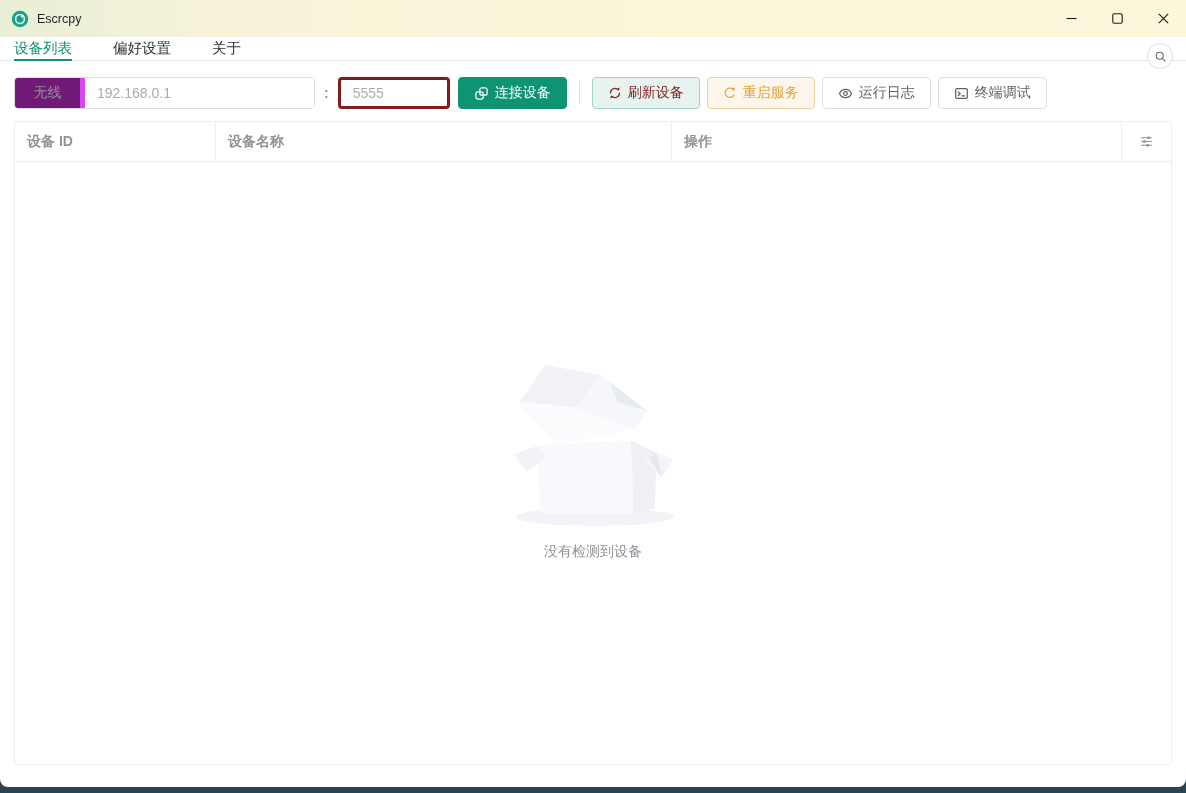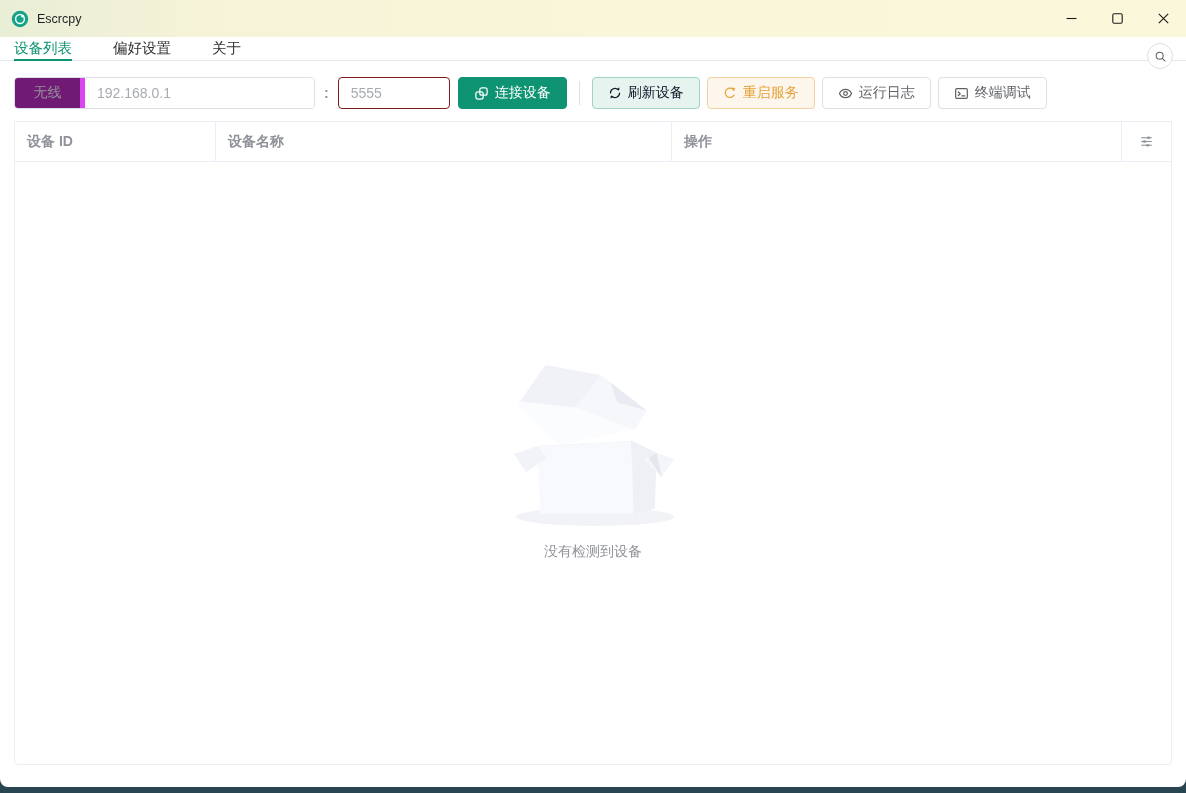--- a/index.html
+++ b/index.html
@@ -65,33 +65,33 @@
   }
   .input-prepend {
     width:70px; background:#701a75; color:#909399;
     border-right:5px solid #d946ef;
     display:flex; align-items:center; justify-content:center;
     font-size:14px;
   }
   .input-group input { border:none; outline:none; width:229px; padding:0 12px; font-size:14px; color:#606266; font-family:inherit; }
   .colon { color:#909399; font-size:14px; font-weight:700; margin:0 9px; }
   input.port {
-    width:112px; height:32px; border:1px solid #7f1d1d; border-radius:4px;
+    width:112px; height:32px; border:3px solid #7f1d1d; border-radius:4px;
     outline:none; padding:0 12px; font-size:14px; color:#606266; font-family:inherit;
   }
   input::placeholder { color:#a8abb2; opacity:1; }
   .btn {
     height:32px; border-radius:4px; font-size:14px; font-family:inherit;
     display:inline-flex; align-items:center; justify-content:center;
     gap:6px; padding:0 15px; cursor:pointer; border:1px solid transparent;
     white-space:nowrap;
   }
   .btn svg { display:block; }
   .btn-primary { background:#0e9373; border-color:#0e9373; color:#fff; margin-left:8px; }
-  .btn-plain-accent { background:#e7f3ee; border-color:#a0d4c4; color:#0f172a; }
+  .btn-plain-accent { background:#e7f3ee; border-color:#a0d4c4; color:#7f1d1d; }
   .btn-plain-warning { background:#fdf6ec; border-color:#f3d19e; color:#e6a23c; }
   .btn-default { background:#fff; border-color:#dcdfe6; color:#606266; }
   .toolbar .btn + .btn { margin-left:7px; }
   .vdivider { width:1px; height:24px; background:#dcdfe6; margin:0 12px; }
   
   .device-table {
     margin:0 14px;
     border:1px solid #ebeef5;
     border-radius:0 0 4px 4px;
     height:644px;

